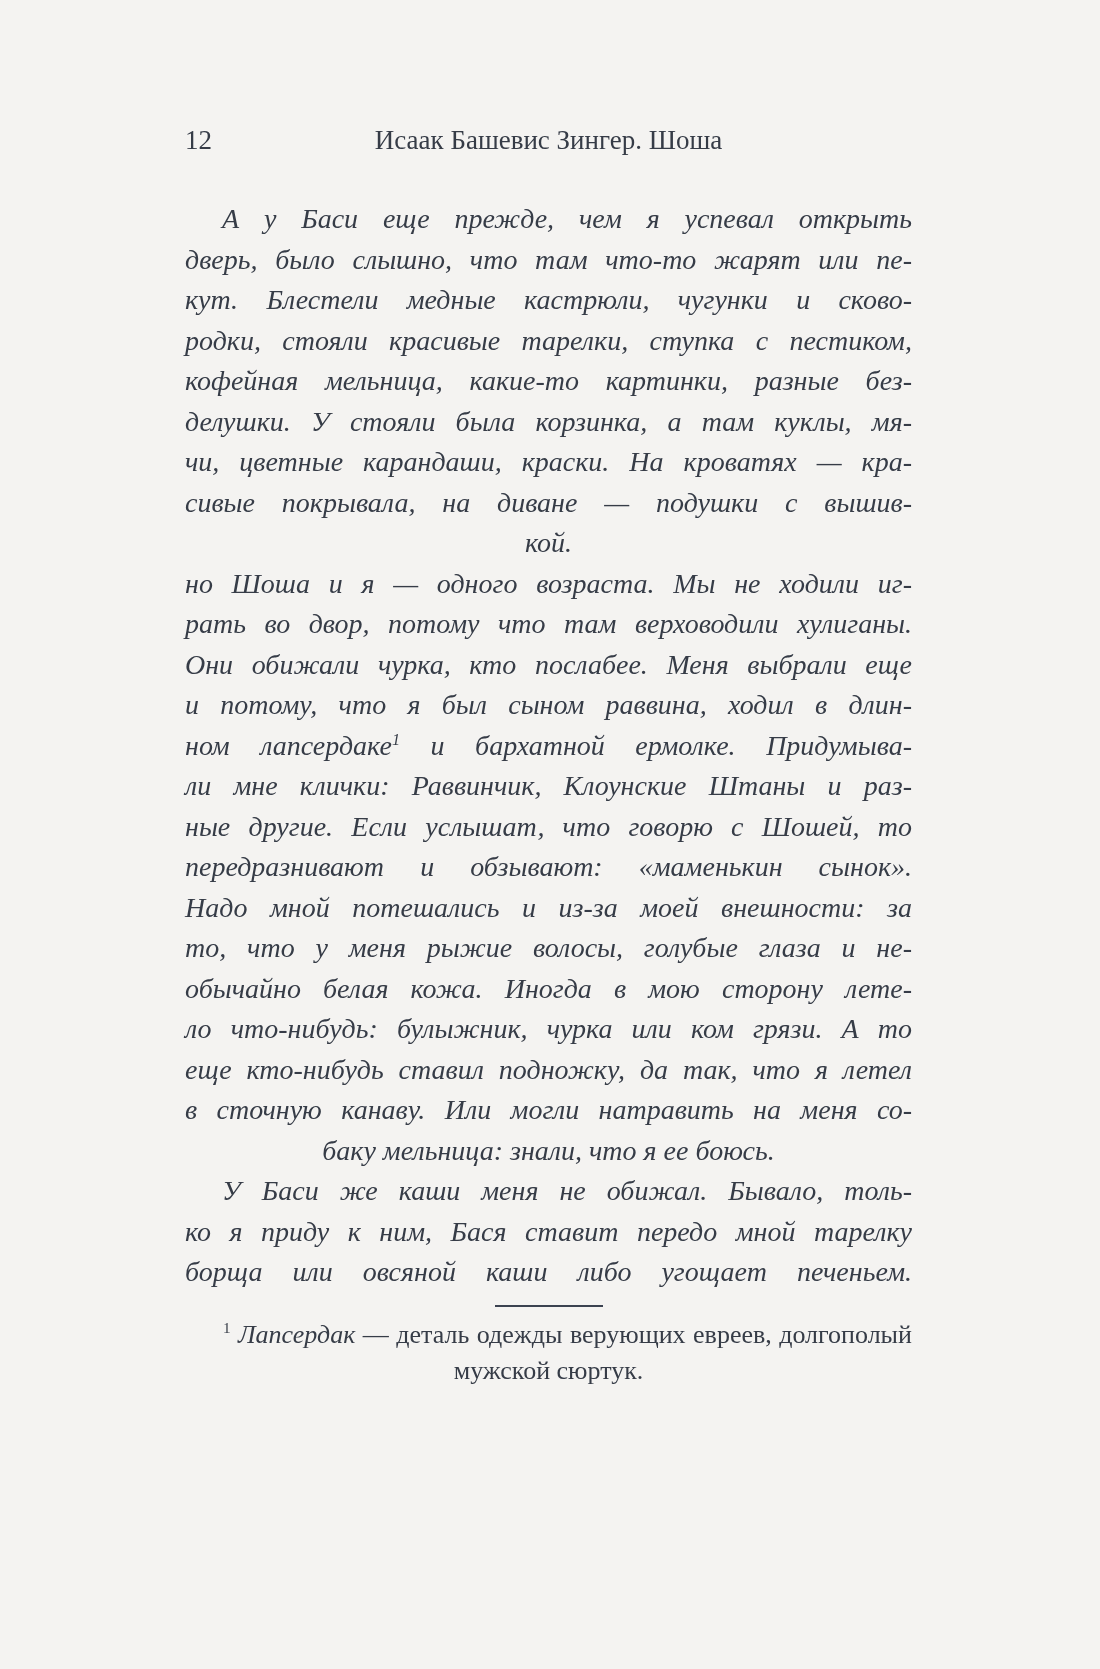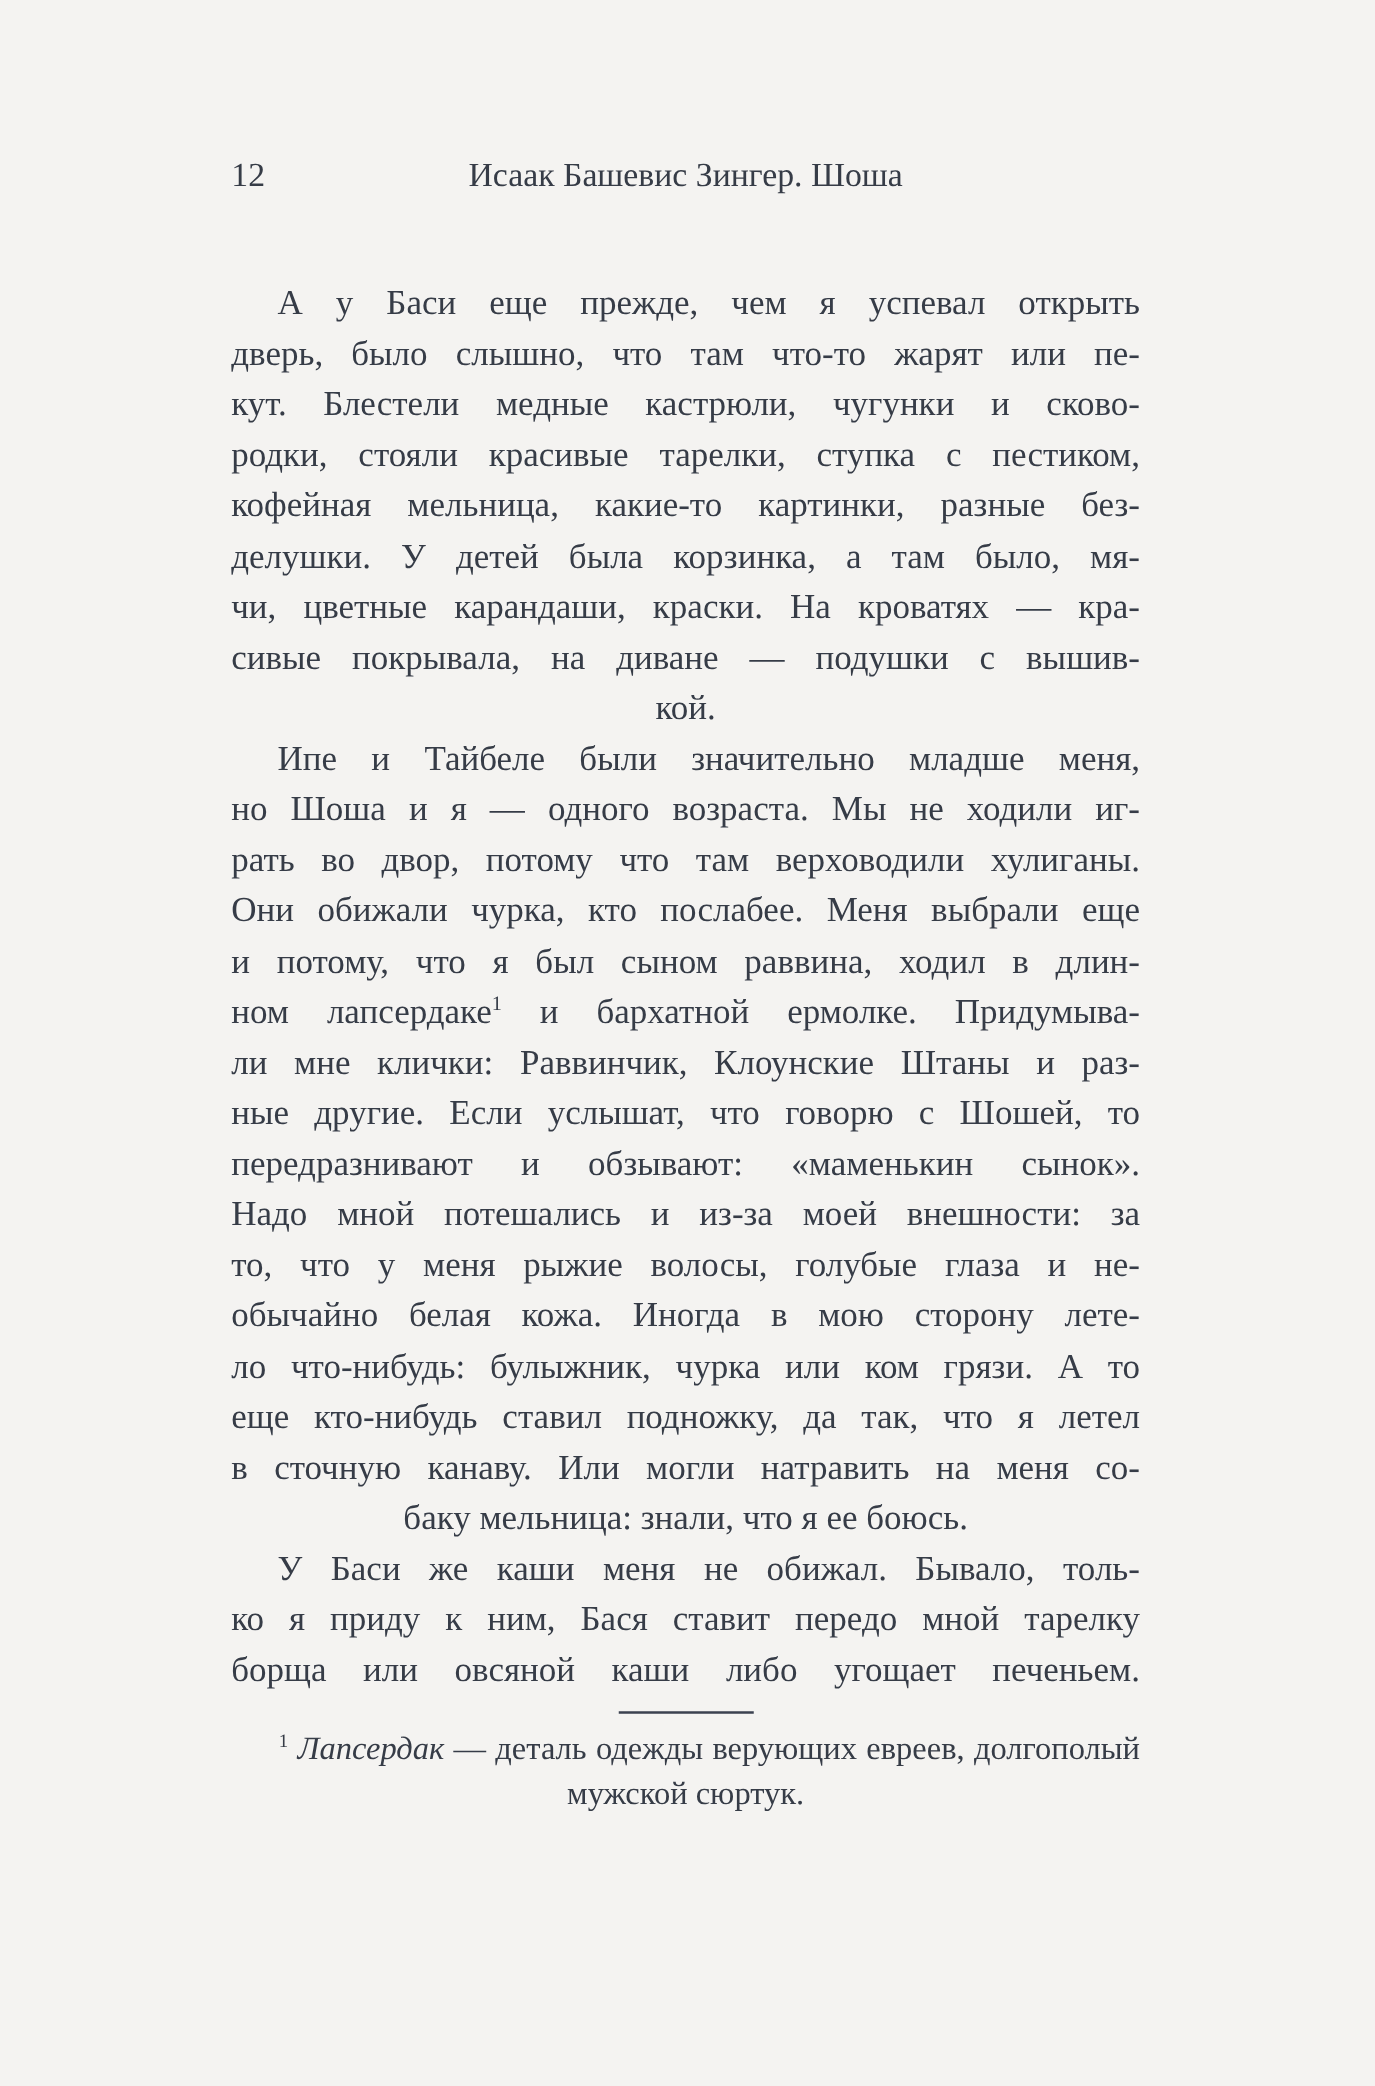--- a/index.html
+++ b/index.html
@@ -25,22 +25,23 @@
   .page-number {
     position: absolute;
     left: 0;
     top: 0;
   }
   .running-title {
     display: block;
     text-align: center;
   }
   .body-text {
-    margin-top: 66px;
+    margin-top: 42px;
     font-size: 28px;
+    font-style: italic;
   }
   .paragraph { margin: 0; }
   .line {
     line-height: 40.5px;
     text-align: center;
     white-space: normal;
   }
   .line.just {
     text-align: justify;
     text-align-last: justify;
@@ -73,27 +74,26 @@
     <span class="page-number">12</span>
     <span class="running-title">Исаак Башевис Зингер. Шоша</span>
   </div>
   <div class="body-text" id="body-text">
       <div class="paragraph">
         <div class="line just ind">А у Баси еще прежде, чем я успевал открыть</div>
         <div class="line just">дверь, было слышно, что там что-то жарят или пе-</div>
         <div class="line just">кут. Блестели медные кастрюли, чугунки и сково-</div>
         <div class="line just">родки, стояли красивые тарелки, ступка с пестиком,</div>
         <div class="line just">кофейная мельница, какие-то картинки, разные без-</div>
-        <div class="line just">делушки. У детей была корзинка, а там было, мя-</div>
+        <div class="line just">делушки. У стояли была корзинка, а там куклы, мя-</div>
         <div class="line just">чи, цветные карандаши, краски. На кроватях — кра-</div>
         <div class="line just">сивые покрывала, на диване — подушки с вышив-</div>
         <div class="line">кой.</div>
       </div>
       <div class="paragraph">
-        <div class="line just ind">Ипе и Тайбеле были значительно младше меня,</div>
         <div class="line just">но Шоша и я — одного возраста. Мы не ходили иг-</div>
         <div class="line just">рать во двор, потому что там верховодили хулиганы.</div>
         <div class="line just">Они обижали чурка, кто послабее. Меня выбрали еще</div>
         <div class="line just">и потому, что я был сыном раввина, ходил в длин-</div>
         <div class="line just">ном лапсердаке<sup>1</sup> и бархатной ермолке. Придумыва-</div>
         <div class="line just">ли мне клички: Раввинчик, Клоунские Штаны и раз-</div>
         <div class="line just">ные другие. Если услышат, что говорю с Шошей, то</div>
         <div class="line just">передразнивают и обзывают: «маменькин сынок».</div>
         <div class="line just">Надо мной потешались и из-за моей внешности: за</div>
         <div class="line just">то, что у меня рыжие волосы, голубые глаза и не-</div>

